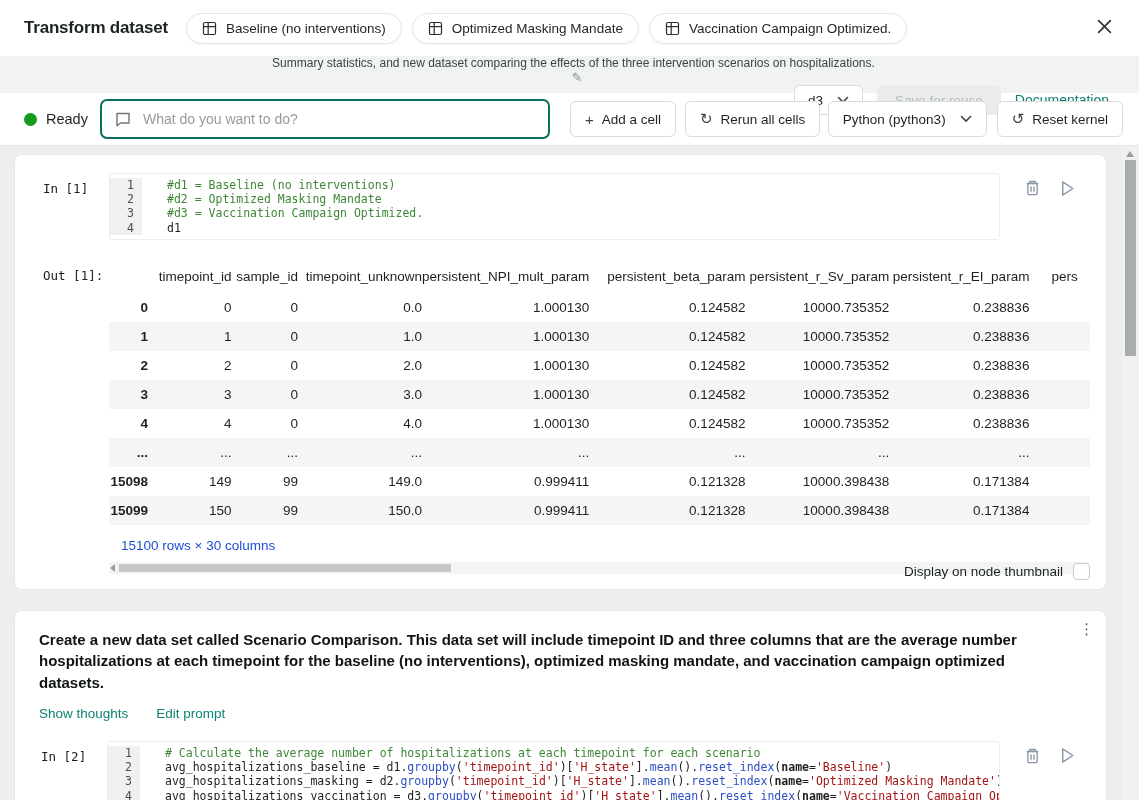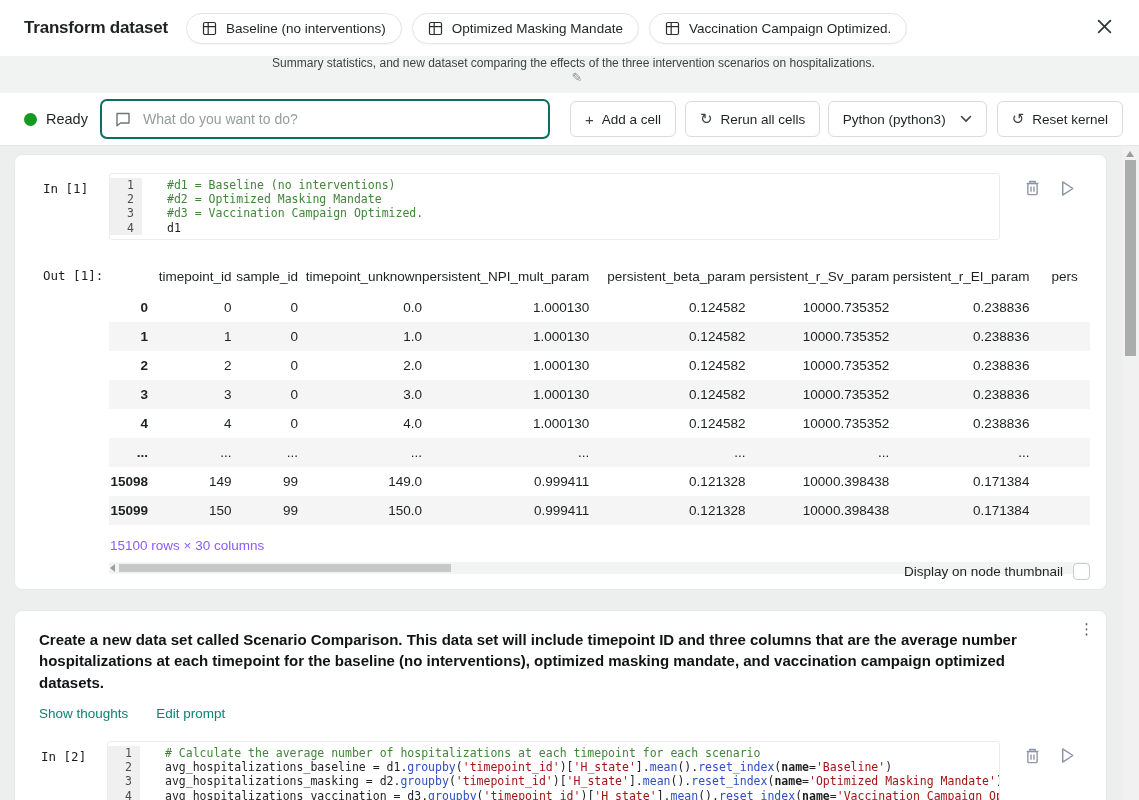--- a/index.html
+++ b/index.html
@@ -63,21 +63,21 @@
 
   
   .out-row { display:flex; margin-top:20px; }
   .table-wrap { flex:1; overflow:hidden; }
   table { border-collapse:collapse; font-size:13.5px; color:#1c2120; table-layout:fixed; }
   th { font-weight:400; text-align:right; padding:9px 0 9px 0; white-space:nowrap; overflow:hidden; }
   th.last { text-align:left; padding-left:22px; }
   td { text-align:right; padding:7px 0; white-space:nowrap; overflow:hidden; }
   td.idx { font-weight:700; }
   tbody tr:nth-child(even) { background:#f5f5f5; }
-  .df-summary { margin:13px 0 9px 1px; font-size:13.5px; color:#8b5cf6; }
+  .df-summary { margin:13px 0 9px 12px; font-size:13.5px; color:#1d4ed8; }
   .hscroll { height:12px; background:#f2f3f3; position:relative; margin-right:1px; }
   .hthumb { position:absolute; left:10px; top:2px; width:332px; height:8px; background:#c5c8c7; cursor:pointer; }
   .harrow { position:absolute; top:2px; width:0; height:0; border-top:4px solid transparent; border-bottom:4px solid transparent; }
   .harrow.l { left:1px; border-right:5px solid #9a9e9d; }
   .harrow.r { right:1px; border-left:5px solid #9a9e9d; }
   .thumb-row { position:absolute; right:16px; bottom:9px; display:flex; align-items:center; gap:10px; font-size:13.5px; }
   .checkbox { width:17px; height:17px; border:1.5px solid #c7cbca; border-radius:4px; background:#fff; cursor:pointer; }
 
   
   .prompt-text { font-weight:700; font-size:15px; line-height:1.42; color:#101414; margin:0 44px 0 10px; }
@@ -128,20 +128,30 @@
     <svg width="17" height="17" viewBox="0 0 16 16" fill="none" stroke="#2f3534" stroke-width="1.6" stroke-linecap="round">
         <line x1="2.5" y1="2.5" x2="13.5" y2="13.5"></line>
         <line x1="13.5" y1="2.5" x2="2.5" y2="13.5"></line>
       </svg>
   </button>
 </header>
 
 <div class="summary">
   <span>Summary statistics, and new dataset comparing the effects of the three intervention scenarios on hospitalizations.</span>
   <span class="pencil">✎</span>
+  <div class="sum-right">
+    <div class="mini-select">
+      <span>d3</span>
+      <svg width="12" height="8" viewBox="0 0 12 8" fill="none" stroke="#3c4341" stroke-width="1.6" stroke-linecap="round">
+          <polyline points="1.5,1.5 6,6 10.5,1.5"></polyline>
+        </svg>
+    </div>
+    <button class="save-btn">Save for reuse</button>
+    <a class="doc-link">Documentation</a>
+  </div>
 </div>
 
 <div class="toolbar">
   <span class="dot"></span>
   <span class="ready">Ready</span>
   <div class="prompt-box">
     <svg width="18" height="18" viewBox="0 0 18 18" fill="none" stroke="#6f7775" stroke-width="1.4" stroke-linejoin="round">
         <path d="M3 3.5 h12 v9.5 h-8.5 l-3.5 2.8 z"></path>
       </svg>
     <input placeholder="What do you want to do?" style="">

